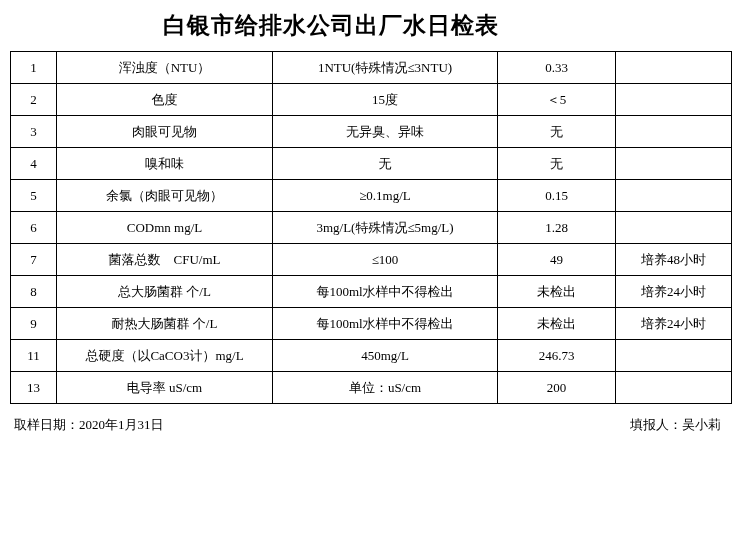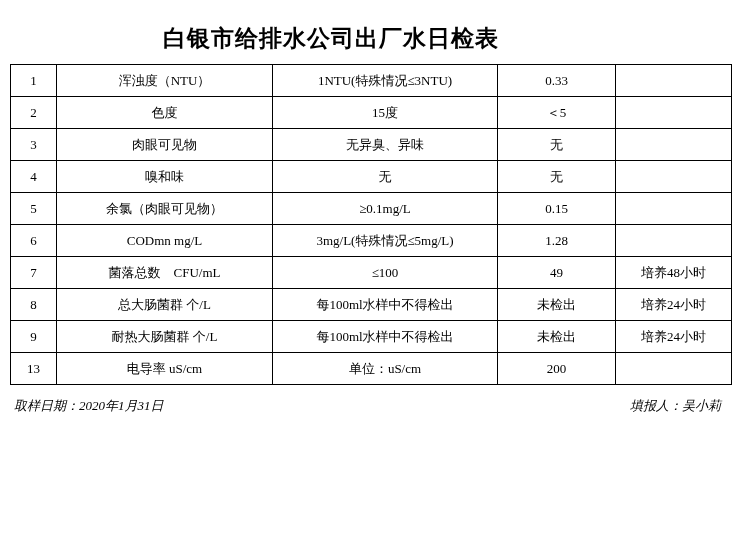--- a/index.html
+++ b/index.html
@@ -12,21 +12,21 @@
     height: 556px;
     font-family: "Liberation Serif", "DejaVu Serif", serif;
     color: #000000;
     overflow: hidden;
   }
   .page {
     position: relative;
     width: 662px;
     height: 556px;
     box-sizing: border-box;
-    padding: 13px 10px;
+    padding: 0 10px;
   }
   .title {
     text-align: center;
     font-size: 23px;
     font-weight: bold;
     letter-spacing: 1px;
     padding-top: 10px;
     padding-bottom: 10px;
     font-family: "Liberation Serif", "DejaVu Serif", serif;
   }
@@ -57,21 +57,20 @@
 
   .footer {
     width: 721px;
     margin: 12px auto;
     margin-top: 12px;
     display: flex;
     justify-content: space-between;
     font-size: 13px;
     padding: 0 4px;
     box-sizing: border-box;
-    font-style: italic;
   }
   .footer .fcell {
     white-space: nowrap;
   }
   .footer .fcell.mid { margin-left: 40px; }
   .footer .fcell.right { margin-right: 6px; }
 </style>
 </head>
 <body>
 
@@ -146,20 +145,27 @@
         <td>培养24小时</td>
       </tr>
       <tr>
         <td>9</td>
         <td>耐热大肠菌群 个/L</td>
         <td>每100ml水样中不得检出</td>
         <td>未检出</td>
         <td>培养24小时</td>
       </tr>
       <tr>
+        <td>11</td>
+        <td>总硬度（以CaCO3计）mg/L</td>
+        <td>450mg/L</td>
+        <td>246.73</td>
+        <td></td>
+      </tr>
+      <tr>
         <td>13</td>
         <td>电导率 uS/cm</td>
         <td>单位：uS/cm</td>
         <td>200</td>
         <td></td>
       </tr>
     </tbody>
   </table>
 
   <div class="footer">

